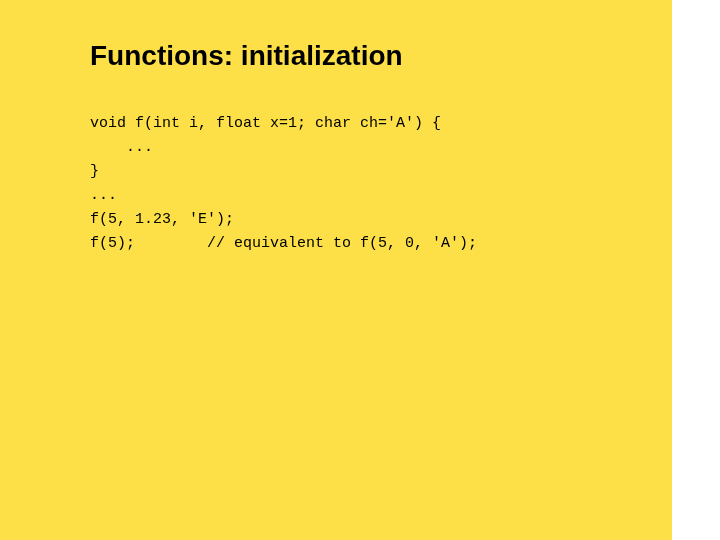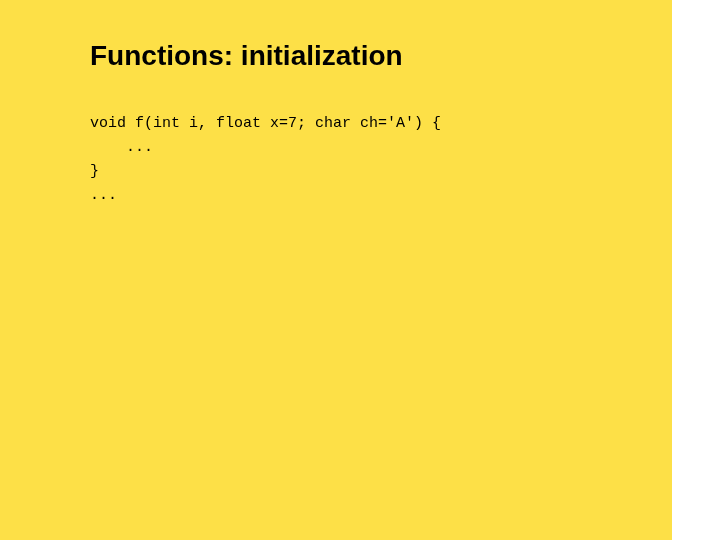--- a/index.html
+++ b/index.html
@@ -44,18 +44,20 @@
       white-space: pre;
       display: block;
     }
   </style>
 </head>
 <body>
 
 <div class="slide">
   <div class="title">Functions:  initialization</div>
   <div class="code-block">
-    <span class="code-line">void f(int i, float x=7; char ch='A') {</span>
+    <span class="code-line">void f(int i, float x=1; char ch='A') {</span>
     <span class="code-line">    ...</span>
     <span class="code-line">}</span>
     <span class="code-line">...</span>
+    <span class="code-line">f(5, 1.23, 'E');</span>
+    <span class="code-line">f(5);        // equivalent to f(5, 0, 'A');</span>
   </div>
 </div>
 
 </body></html>

